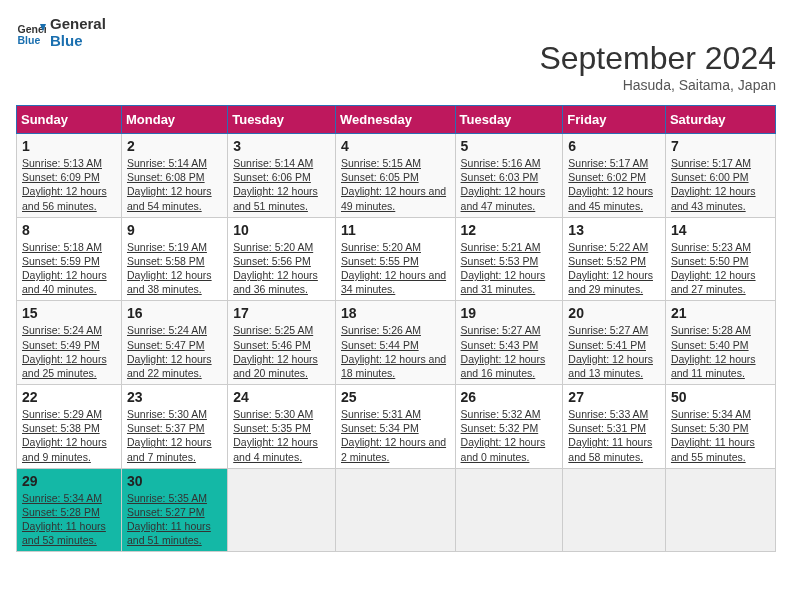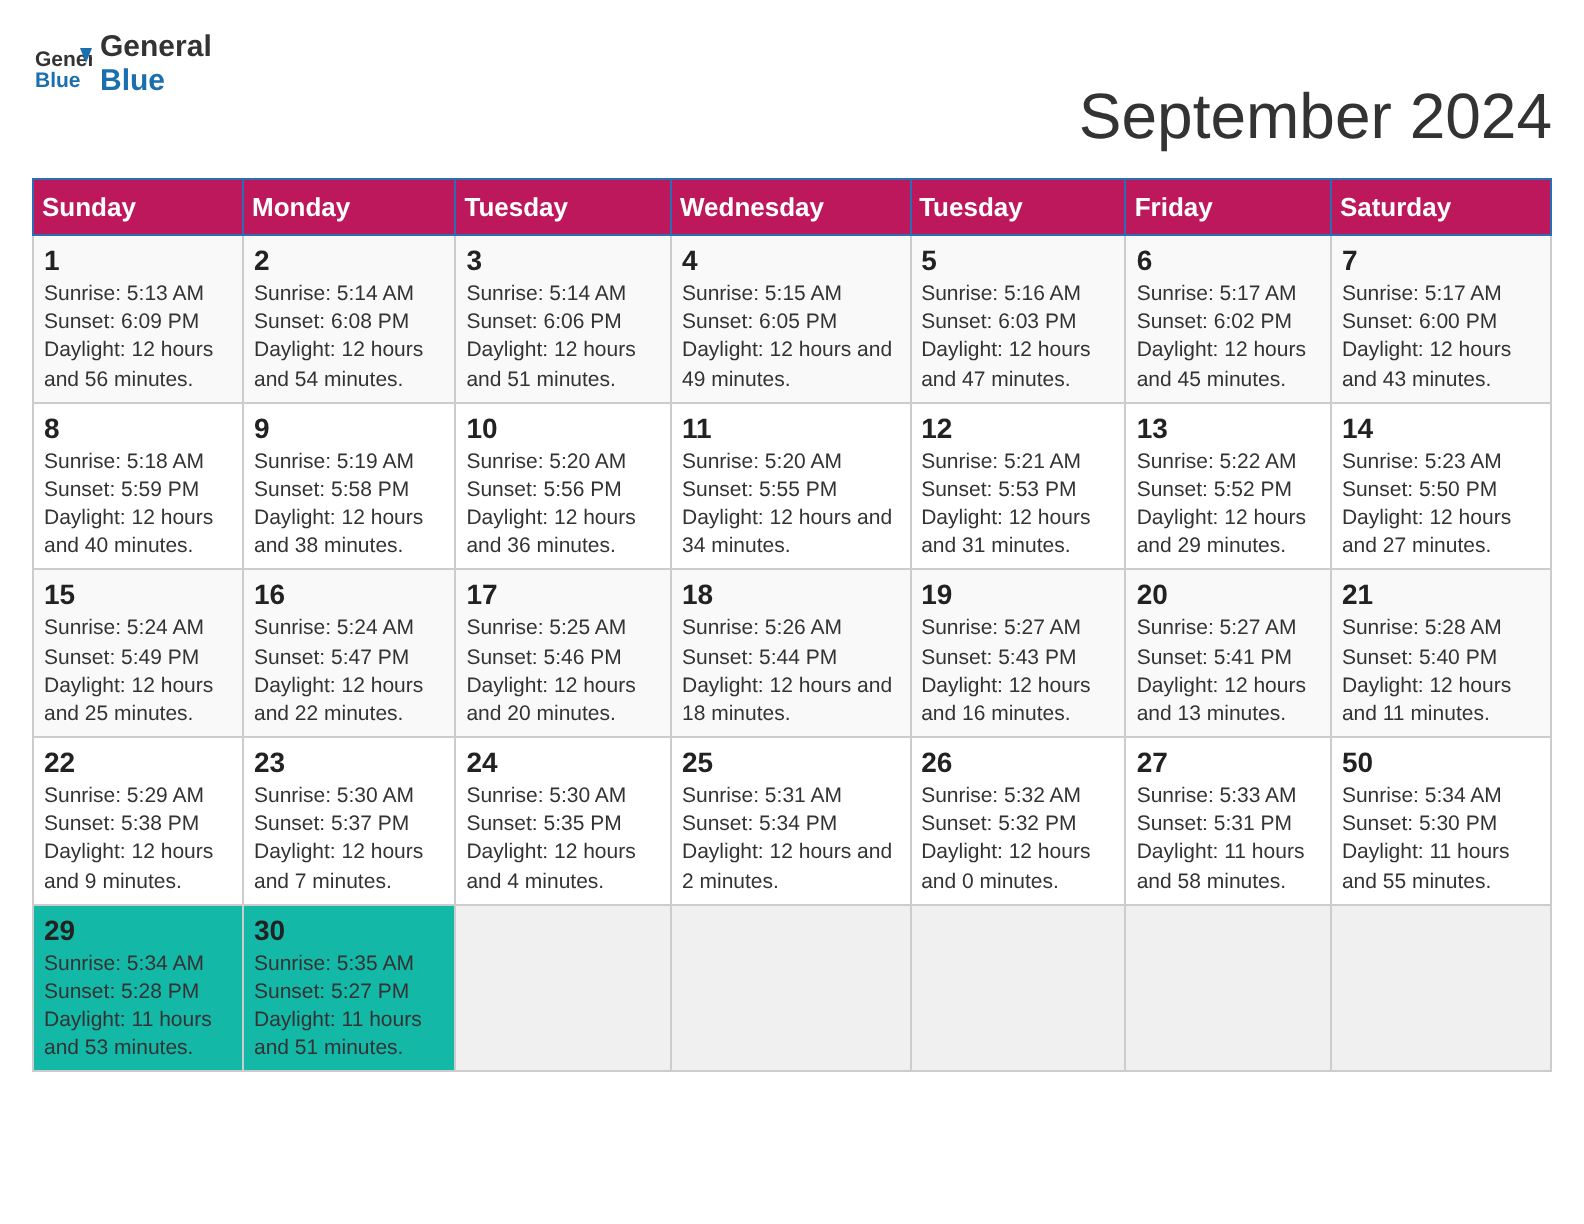--- a/index.html
+++ b/index.html
@@ -70,20 +70,21 @@
       font-size: 14px;
       font-weight: bold;
       display: block;
       margin-bottom: 2px;
       color: #222;
     }
     .day-info {
       color: #333;
       line-height: 1.35;
       font-size: 10.5px;
+      text-decoration: underline;
     }
     .empty-cell {
       background: #f0f0f0 !important;
     }
   </style>
 </head>
 <body>
 
 <div class="header">
   <div class="logo">
@@ -92,20 +93,21 @@
       <text x="2" y="34" font-size="14" font-weight="bold" fill="#1a6faf">Blue</text>
       <polygon points="32,8 40,8 36,18" fill="#1a6faf"></polygon>
     </svg>
     <div>
       <div style="font-size:15px;font-weight:bold;color:#333;line-height:1.1;">General</div>
       <div style="font-size:15px;font-weight:bold;color:#1a6faf;line-height:1.1;">Blue</div>
     </div>
   </div>
   <div class="title-block">
     <div class="calendar-title">September 2024</div>
+    <div class="calendar-subtitle">Hasuda, Saitama, Japan</div>
   </div>
 </div>
 
 <table>
   <thead>
     <tr>
       <th>Sunday</th>
       <th>Monday</th>
       <th>Tuesday</th>
       <th>Wednesday</th>

